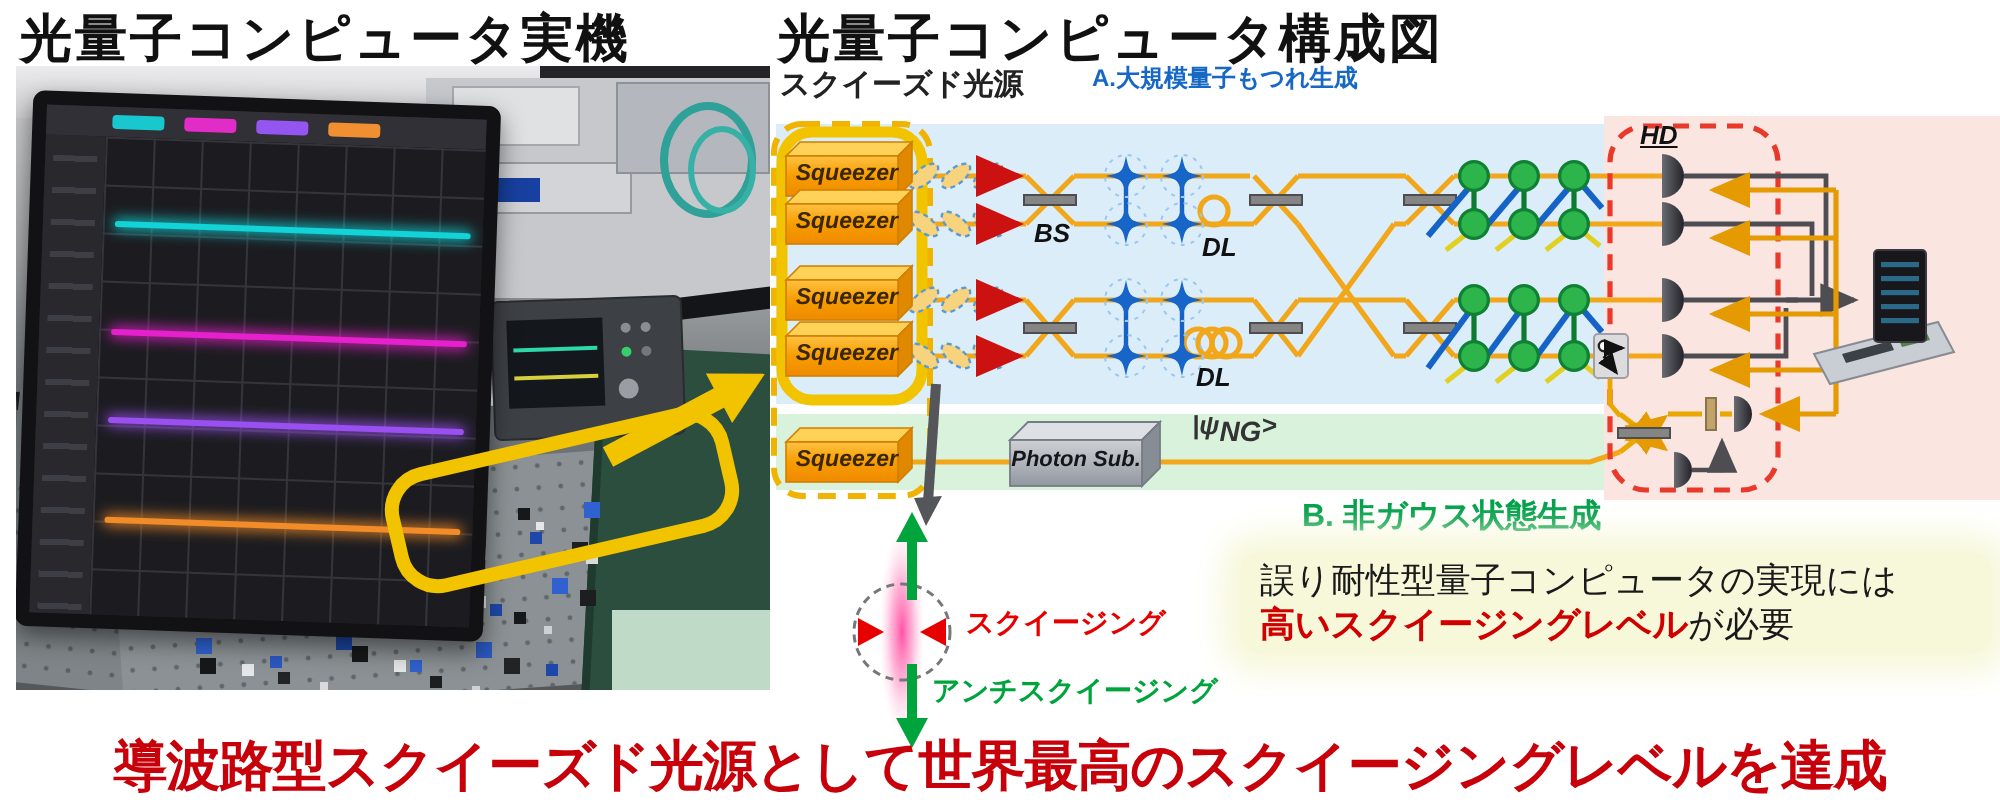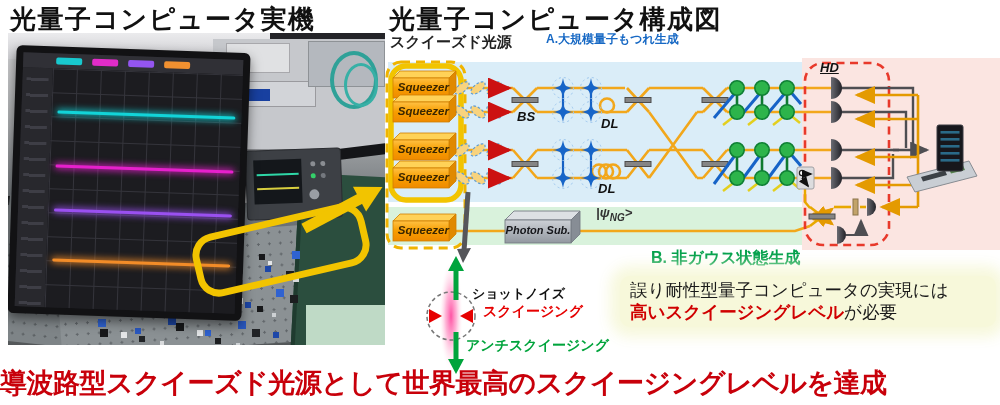--- a/index.html
+++ b/index.html
@@ -14,41 +14,41 @@
   .l-a{left:546px;top:31px;font-size:12px;font-weight:bold;color:#1668c4;}
   .l-c{left:809px;top:37px;font-size:17px;font-weight:bold;color:#e8392b;}
   .l-b{left:651px;top:248px;font-size:16px;font-weight:bold;color:#00a04a;}
   .l-bs{left:517px;top:109px;font-size:13px;font-weight:bold;font-style:italic;color:#111;}
   .l-dl{font-size:13px;font-weight:bold;font-style:italic;color:#111;}
   .l-hd{left:820px;top:60px;font-size:13px;font-weight:bold;font-style:italic;color:#111;text-decoration:underline;}
   .l-ps{left:505px;top:224px;width:66px;text-align:center;font-size:11px;font-weight:bold;font-style:italic;color:#15161a;}
   .sq-lbl{position:absolute;left:395px;width:54px;text-align:right;font-size:11.5px;
           font-weight:bold;font-style:italic;color:#3a2600;}
   .psi{left:596px;top:205px;font-size:13px;font-style:italic;color:#333;font-weight:bold;}
-  .psi sub{font-size:10px;}
+  .psi sub{font-size:14px;}
   .lg-shot{left:472px;top:285px;font-size:13px;font-weight:bold;color:#111;}
   .lg-sq{left:483px;top:303px;font-size:14px;font-weight:bold;color:#e60000;}
   .lg-anti{left:466px;top:337px;font-size:14px;font-weight:bold;color:#00a43c;}
 
   
   .panel{position:absolute;}
   .pA{left:388px;top:62px;width:414px;height:140px;background:#daedf8;}
   .pB{left:388px;top:207px;width:414px;height:38px;background:#d9f2dc;}
   .pC{left:802px;top:58px;width:198px;height:192px;background:#fbe5e1;}
 
   .circ{position:absolute;left:385px;top:55px;}
   .sqz{position:absolute;left:395px;top:252px;}
 
   
   .note{position:absolute;left:620px;top:276px;width:376px;padding:4px 10px;background:#f7f8da;
         border-radius:10px;box-shadow:0 0 14px 10px rgba(247,248,218,.95);}
   .note .n1{font-size:17.5px;color:#1a1a1a;line-height:21px;}
   .note .n2{font-size:17.5px;color:#1a1a1a;line-height:22px;}
   .note .hl{color:#d00000;font-weight:bold;}
-  .headline{position:absolute;left:0;top:365px;width:1000px;font-size:27px;
+  .headline{position:absolute;left:0;top:365px;width:1000px;text-align:center;font-size:27px;
             font-weight:bold;color:#c8000a;letter-spacing:-0.5px;white-space:nowrap;}
 
   
   .photo{position:absolute;left:8px;top:33px;width:377px;height:312px;overflow:hidden;
          background:linear-gradient(180deg,#d4d4d6 0%,#aaacae 30%,#70767a 55%,#54585a 100%);}
   .photo div{position:absolute;}
   .ph-ceiling{left:0;top:0;width:377px;height:26px;background:linear-gradient(#ebebed,#cfcfd3);}
   .ph-fixture{left:262px;top:0;width:115px;height:13px;background:#242428;}
   .ph-shelf{left:205px;top:6px;width:172px;height:112px;background:#c6c8cc;border-bottom:2px solid #8a8c90;}
   .ph-instr1{left:218px;top:10px;width:64px;height:30px;background:#e0e1e3;border:1px solid #a8a8ac;}
@@ -473,21 +473,20 @@
   <span class="lbl l-dl" style="left:598px;top:181px;">DL</span>
   <span class="lbl l-hd">HD</span>
   <span class="lbl l-ps">Photon Sub.</span>
   <span class="sq-lbl" style="top:81px;">Squeezer</span>
   <span class="sq-lbl" style="top:105px;">Squeezer</span>
   <span class="sq-lbl" style="top:143px;">Squeezer</span>
   <span class="sq-lbl" style="top:171px;">Squeezer</span>
   <span class="sq-lbl" style="top:224px;">Squeezer</span>
   <span class="lbl psi"><span>|ψ</span><sub>NG</sub><span>&gt;</span></span>
 
-  <span class="lbl lg-shot">ショットノイズ</span>
   <span class="lbl lg-sq">スクイージング</span>
   <span class="lbl lg-anti">アンチスクイージング</span>
 
   <div class="note">
     <div class="n1">誤り耐性型量子コンピュータの実現には</div>
     <div class="n2"><span class="hl">高いスクイージングレベル</span><span>が必要</span></div>
   </div>
 
   <div class="headline">導波路型スクイーズド光源として世界最高のスクイージングレベルを達成</div>
 

